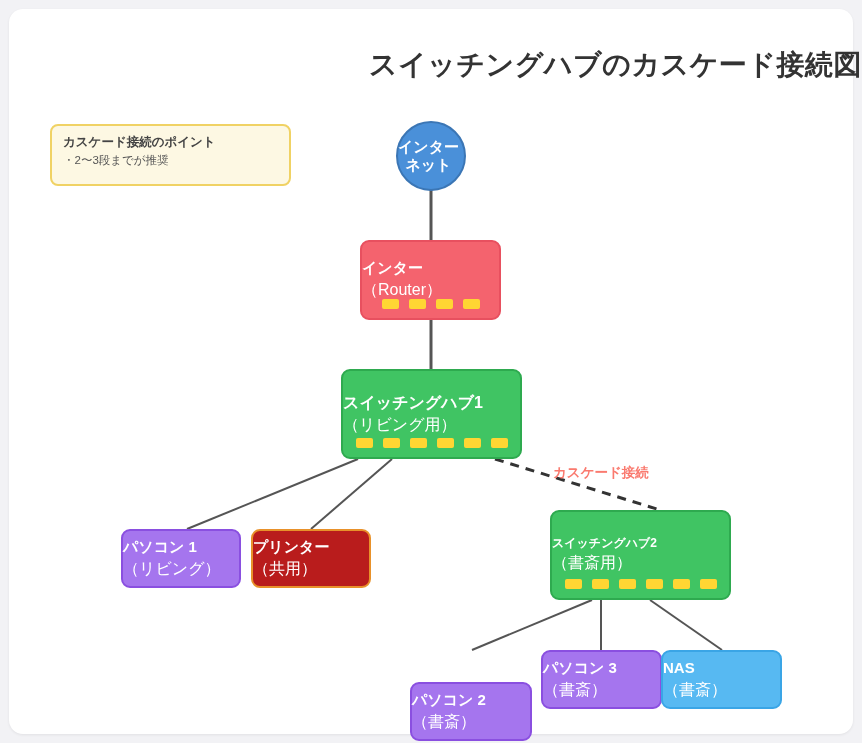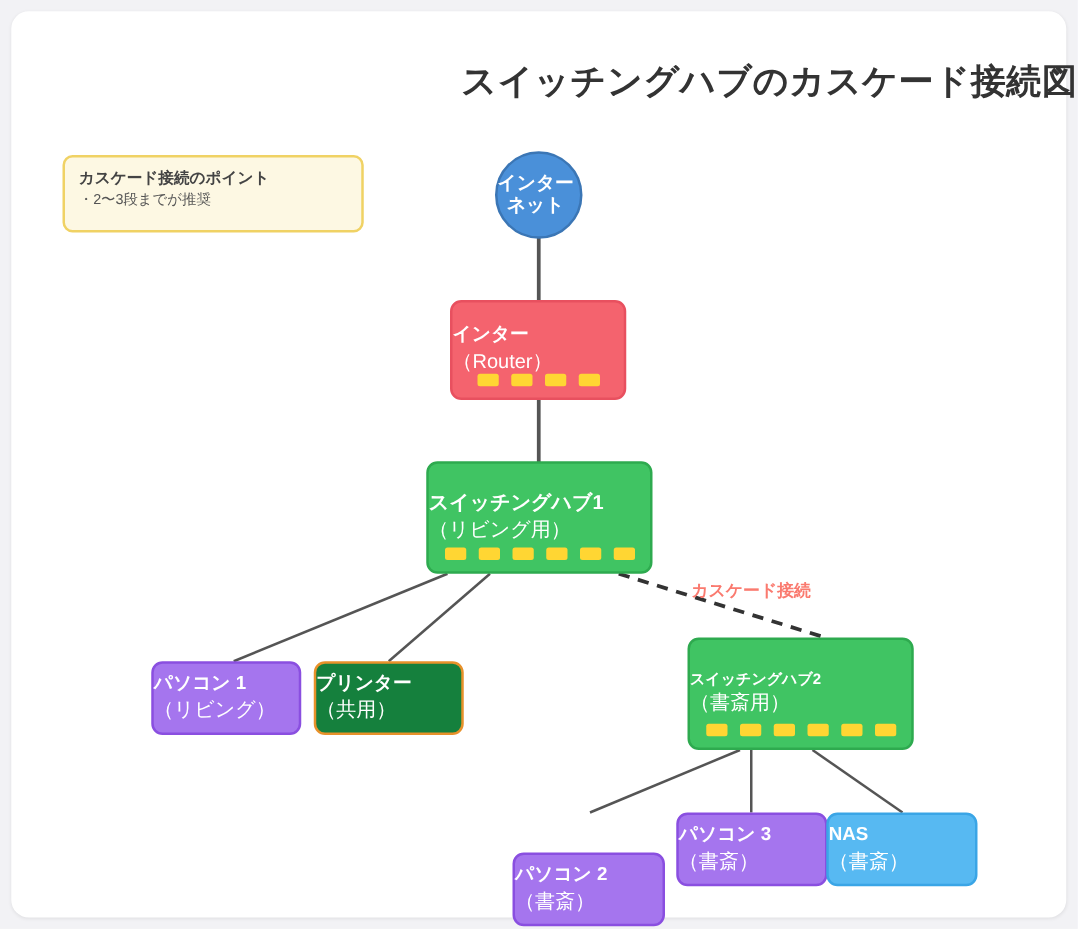--- a/index.html
+++ b/index.html
@@ -196,21 +196,21 @@
       <span class="port"></span>
       <span class="port"></span>
     </div>
   </div>
 
   <div class="node box" style="left:121px; top:529px; width:120px; height:59px; background:#a575ee; border-color:#8a4fe0;">
     <div class="n-title">パソコン 1</div>
     <div class="n-sub">（リビング）</div>
   </div>
 
-  <div class="node box" style="left:251px; top:529px; width:120px; height:59px; background:#15803d; border-color:#e8912a;font-family:Liberation Serif, serif;">
+  <div class="node box" style="left:251px; top:529px; width:120px; height:59px; background:#b91c1c; border-color:#e8912a;font-family:Liberation Serif, serif;">
     <div class="n-title">プリンター</div>
     <div class="n-sub">（共用）</div>
   </div>
 
   <div class="node box" style="left:410px; top:682px; width:122px; height:59px; background:#a575ee; border-color:#8a4fe0;">
     <div class="n-title">パソコン 2</div>
     <div class="n-sub">（書斎）</div>
   </div>
 
   <div class="node box" style="left:541px; top:650px; width:121px; height:59px; background:#a575ee; border-color:#8a4fe0;">

